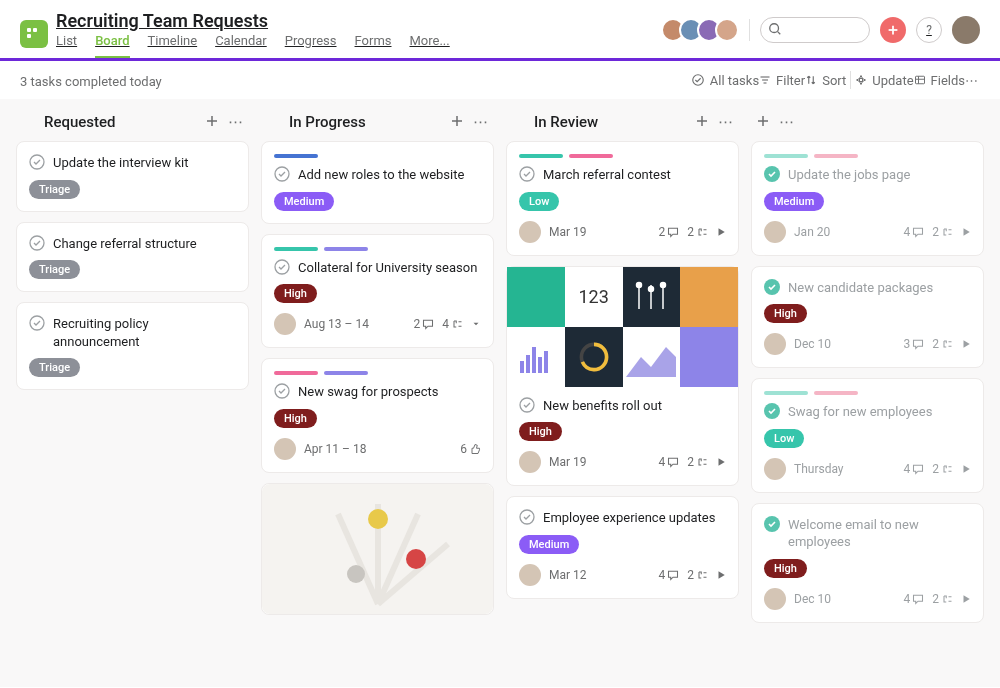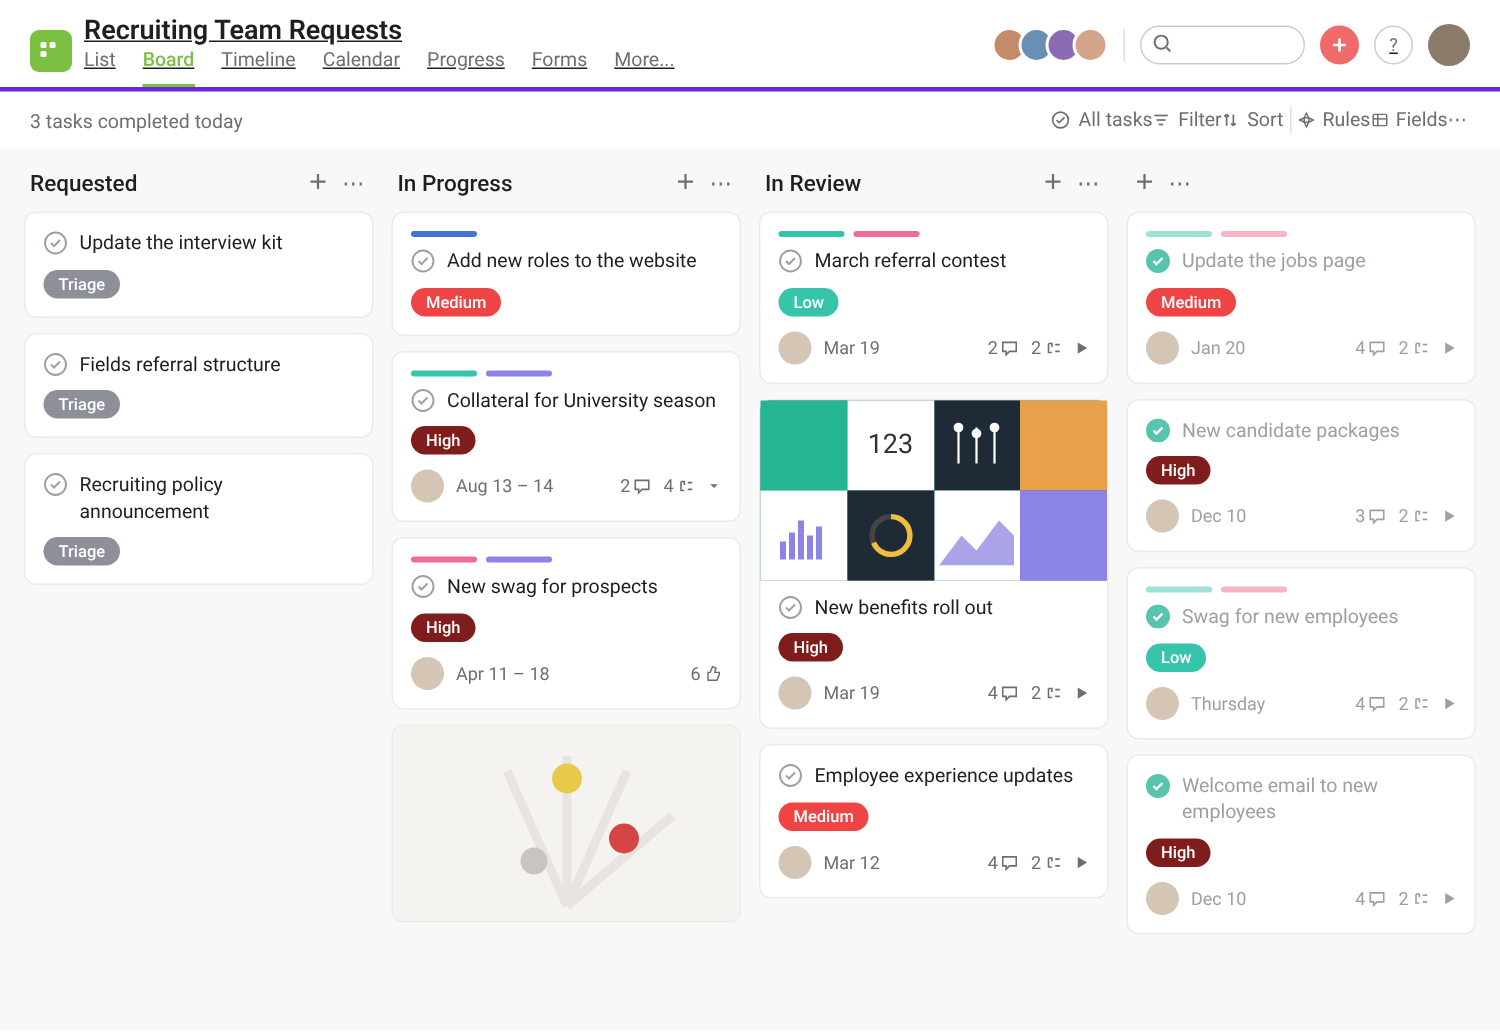--- a/index.html
+++ b/index.html
@@ -28,36 +28,36 @@
 .toolbar { display: flex; align-items: flex-end; padding: 10px 20px; font-size: 13px; color: #6d6e6f; }
 .toolbar-left { flex: 1; }
 .toolbar-right { display: flex; align-items: center; }
 .toolbar-item { display: flex; align-items: center; gap: 5px; cursor: pointer; }
 .tb-divider { width: 1px; height: 18px; background: #e0e0e0; margin: 0 4px; }
 .dots { letter-spacing: 2px; cursor: pointer; }
 
 .board { display: flex; gap: 12px; padding: 8px 16px; background: #f9f8f8; height: calc(100% - 100px); overflow: hidden; }
 .column { flex: 1; min-width: 0; display: flex; flex-direction: column; }
 .col-header { display: flex; align-items: center; padding: 6px 4px 10px; font-size: 15px; font-weight: 500; }
-.col-title { flex: 1; }
+.col-title { flex: 1; margin-left: 24px; }
 .col-actions { display: flex; gap: 8px; color: #6d6e6f; }
 .col-act { cursor: pointer; }
 .cards { display: flex; flex-direction: column; gap: 10px; }
 
 .card { background: #fff; border: 1px solid #edeae9; border-radius: 8px; padding: 12px; font-size: 13px; }
 .faded .card-title, .faded .date, .faded .meta-item { color: #9ca0a3; }
 .stripes { display: flex; gap: 6px; margin-bottom: 8px; }
 .stripe { height: 4px; width: 44px; border-radius: 2px; }
 .card-title-row { display: flex; align-items: flex-start; gap: 8px; margin-bottom: 8px; }
 .check { width: 16px; height: 16px; flex-shrink: 0; display: flex; align-items: center; justify-content: center; }
 .check svg { width: 16px; height: 16px; }
 .card-title { line-height: 1.35; }
 .tag { display: inline-block; padding: 3px 10px; border-radius: 10px; font-size: 11px; font-weight: 500; color: #fff; }
 .tag-triage { background: #8d9098; }
-.tag-medium { background: #ef4444; }
+.tag-medium { background: #8b5cf6; }
 .tag-high { background: #7f1d1d; }
 .tag-low { background: #36c5ab; }
 .card-footer { display: flex; align-items: center; margin-top: 10px; gap: 8px; color: #6d6e6f; font-size: 12px; }
 .assignee { width: 22px; height: 22px; border-radius: 50%; background: #d4c5b5; flex-shrink: 0; }
 .date { flex: 1; }
 .meta { display: flex; gap: 8px; align-items: center; }
 .meta-item { display: flex; align-items: center; gap: 2px; }
 
 .image-card-img { width: 100%; height: 120px; border-radius: 6px 6px 0 0; margin: -12px -12px 10px -12px; width: calc(100% + 24px); display: block; background: #0f766e; }
 .img-grid { display: grid; grid-template-columns: repeat(4, 1fr); grid-template-rows: repeat(2, 1fr); }
@@ -138,21 +138,21 @@
       <svg width="12" height="12" viewBox="0 0 16 16" fill="none" stroke="currentColor" stroke-width="1.5">
           <path d="M5 3v10m0-10l-2 2m2-2l2 2M11 13V3m0 10l-2-2m2 2l2-2"></path>
         </svg>
       <span>Sort</span>
     </div>
     <div class="tb-divider"></div>
     <div class="toolbar-item">
       <svg width="12" height="12" viewBox="0 0 16 16" fill="none" stroke="currentColor" stroke-width="1.3">
           <path d="M8 2l2 4h-4l2-4zM8 14l-2-4h4l-2 4zM14 8l-4 2v-4l4 2zM2 8l4-2v4l-4-2z"></path>
         </svg>
-      <span>Rules</span>
+      <span>Update</span>
     </div>
     <div class="toolbar-item">
       <svg width="12" height="12" viewBox="0 0 16 16" fill="none" stroke="currentColor" stroke-width="1.3">
           <rect x="2" y="3" width="12" height="10" rx="1"></rect>
           <line x1="2" y1="7" x2="14" y2="7"></line>
           <line x1="6" y1="3" x2="6" y2="13"></line>
         </svg>
       <span>Fields</span>
     </div>
     <div class="dots">⋯</div>
@@ -183,21 +183,21 @@
             </div>
             <div class="card-title">Update the interview kit</div>
           </div><span class="tag tag-triage">Triage</span></div>
         <div class="card"><div class="card-title-row">
             <div class="check">
               <svg viewBox="0 0 16 16" fill="none" stroke="#9ca0a3" stroke-width="1.3">
                 <circle cx="8" cy="8" r="7"></circle>
                 <path d="M5 8l2 2 4-4"></path>
               </svg>
             </div>
-            <div class="card-title">Fields referral structure</div>
+            <div class="card-title">Change referral structure</div>
           </div><span class="tag tag-triage">Triage</span></div>
         <div class="card"><div class="card-title-row">
             <div class="check">
               <svg viewBox="0 0 16 16" fill="none" stroke="#9ca0a3" stroke-width="1.3">
                 <circle cx="8" cy="8" r="7"></circle>
                 <path d="M5 8l2 2 4-4"></path>
               </svg>
             </div>
             <div class="card-title">Recruiting policy announcement</div>
           </div><span class="tag tag-triage">Triage</span></div>

